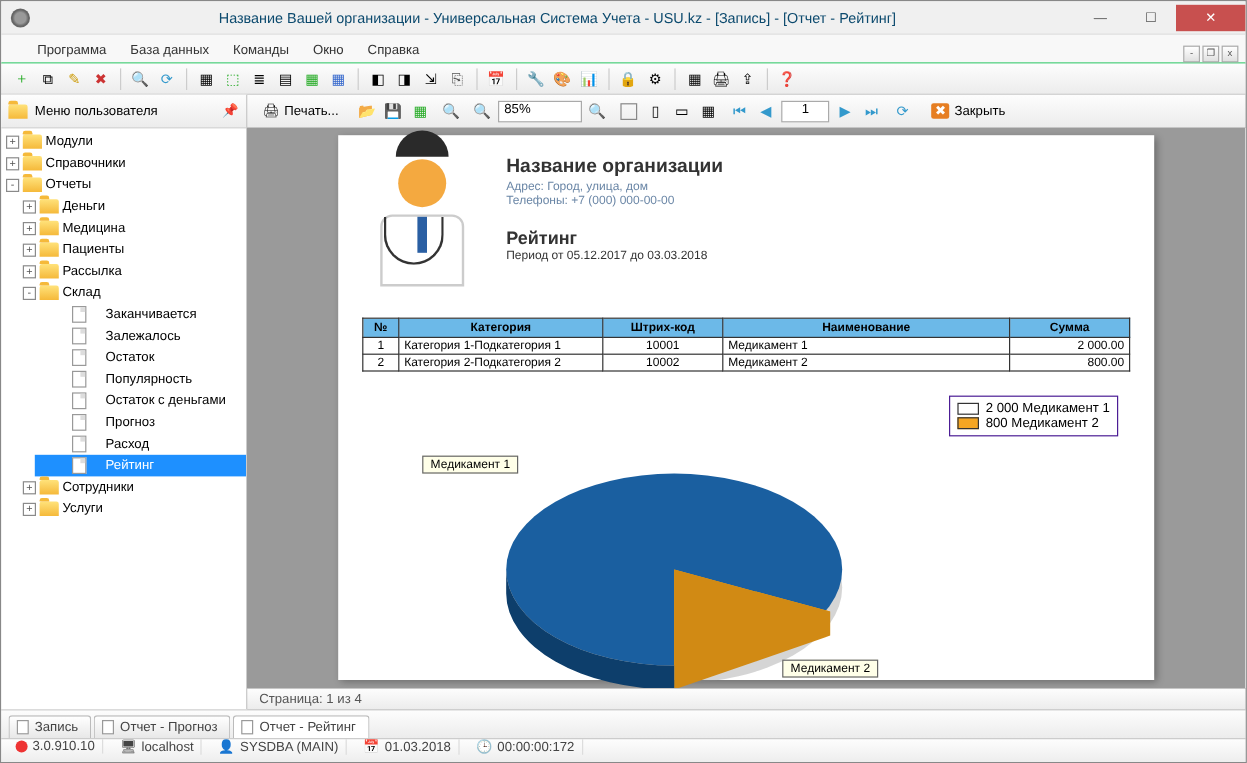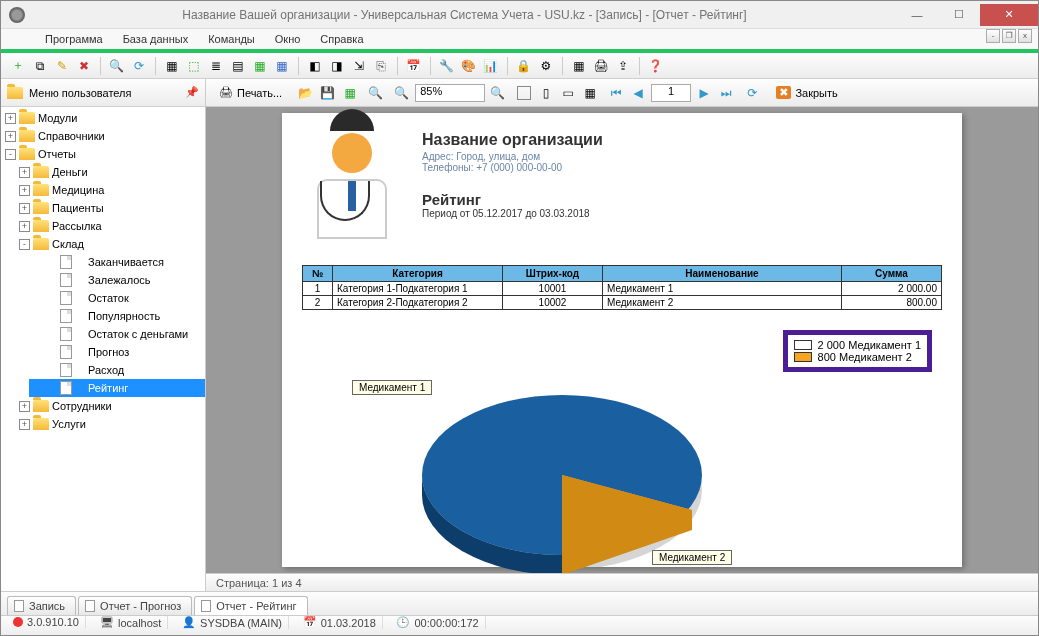--- a/index.html
+++ b/index.html
@@ -1,26 +1,26 @@
 <!DOCTYPE html>
 <html><head>
 <meta charset="utf-8">
 <style>
 * { box-sizing: border-box; margin: 0; padding: 0; font-family: Tahoma, Arial, sans-serif; font-size: 11px; }
 body { background: #f0f0f0; width: 1039px; height: 636px; overflow: hidden; border: 1px solid #888; }
 
 
 .titlebar { height: 28px; background: #f0f0f0; display: flex; align-items: center; padding-left: 8px; border-bottom: 1px solid #ddd; }
 .titlebar .icon { width: 16px; height: 16px; background: radial-gradient(circle, #999 40%, #666 60%); border-radius: 50%; margin-right: 8px; }
-.titlebar .title { color: #737373; flex: 1; text-align: center; font-size: 12px; }
+.titlebar .title { color: #0c4a6e; flex: 1; text-align: center; font-size: 12px; }
 .titlebar .winbtn { width: 42px; height: 22px; display: flex; align-items: center; justify-content: center; color: #555; }
 .titlebar .close { background: #c8504f; color: #fff; width: 58px; height: 22px; }
 
 
-.menubar { height: 24px; background: #f8f8f8; display: flex; align-items: flex-start; padding-left: 34px; border-bottom: 4px solid #22c55e; }
+.menubar { height: 24px; background: #f8f8f8; display: flex; align-items: flex-end; padding-left: 20px; border-bottom: 1px solid #22c55e; }
 .menubar span { padding: 4px 10px; color: #333; cursor: default; }
 .mdi-btns { margin-left: auto; margin-right: 6px; display: flex; gap: 2px; }
 .mdi-btns div { width: 14px; height: 14px; border: 1px solid #aaa; background: linear-gradient(#fff,#e0e0e0); font-size: 8px; text-align: center; line-height: 12px; color: #555;}
 
 
 .toolbar { height: 26px; background: linear-gradient(#fdfdfd,#ececec); display: flex; align-items: center; padding-left: 8px; border-bottom: 1px solid #d0d0d0; gap: 4px; }
 .toolbar .sep { width: 1px; height: 18px; background: #ccc; margin: 0 3px; }
 .tbtn { width: 18px; height: 18px; display: flex; align-items: center; justify-content: center; font-size: 12px; cursor: default; border-radius: 2px; }
 
 
@@ -61,21 +61,21 @@
 .rh-text h2 { font-size: 16px; color: #333; font-weight: bold; margin-bottom: 2px; }
 .rh-text .small { color: #6a86a6; font-size: 10px; }
 .rh-text h3 { font-size: 15px; color: #333; font-weight: bold; margin-top: 18px; }
 
 table.data { border-collapse: collapse; width: 100%; margin-top: 14px; }
 table.data th { background: #6cb9e8; color: #000; font-weight: bold; border: 1px solid #333; padding: 2px 4px; font-size: 10px; }
 table.data td { border: 1px solid #333; padding: 1px 4px; font-size: 10px; }
 table.data td.num { text-align: center; } table.data td.right { text-align: right; }
 
 .chart-area { margin-top: 20px; position: relative; height: 280px; }
-.legend { position: absolute; right: 10px; top: 0; border: 5px solid #4c1d95; background: #fff; padding: 4px 6px; }
+.legend { position: absolute; right: 10px; top: 0; border: 1px solid #4c1d95; background: #fff; padding: 4px 6px; }
 .legend div { display: flex; align-items: center; gap: 6px; font-size: 10px; }
 .legend .sw { width: 18px; height: 10px; border: 1px solid #333; }
 .callout { position: absolute; border: 1px solid #666; background: #ffffe8; padding: 1px 6px; font-size: 10px; }
 .pie { position: absolute; left: 110px; top: 40px; }
 
 .page-info { height: 18px; background: linear-gradient(#fdfdfd,#ececec); border-top: 1px solid #ccc; padding-left: 10px; line-height: 18px; color: #555; font-size: 11px; }
 
 
 .tabs { height: 24px; background: linear-gradient(#fdfdfd,#ececec); display: flex; align-items: flex-end; padding-left: 6px; border-top: 1px solid #ccc; gap: 2px; }
 .tab { padding: 3px 10px 3px 6px; background: linear-gradient(#fff,#e8e8e8); border: 1px solid #bbb; border-bottom: none; border-radius: 3px 3px 0 0; display: flex; align-items: center; gap: 5px; color: #444; }

